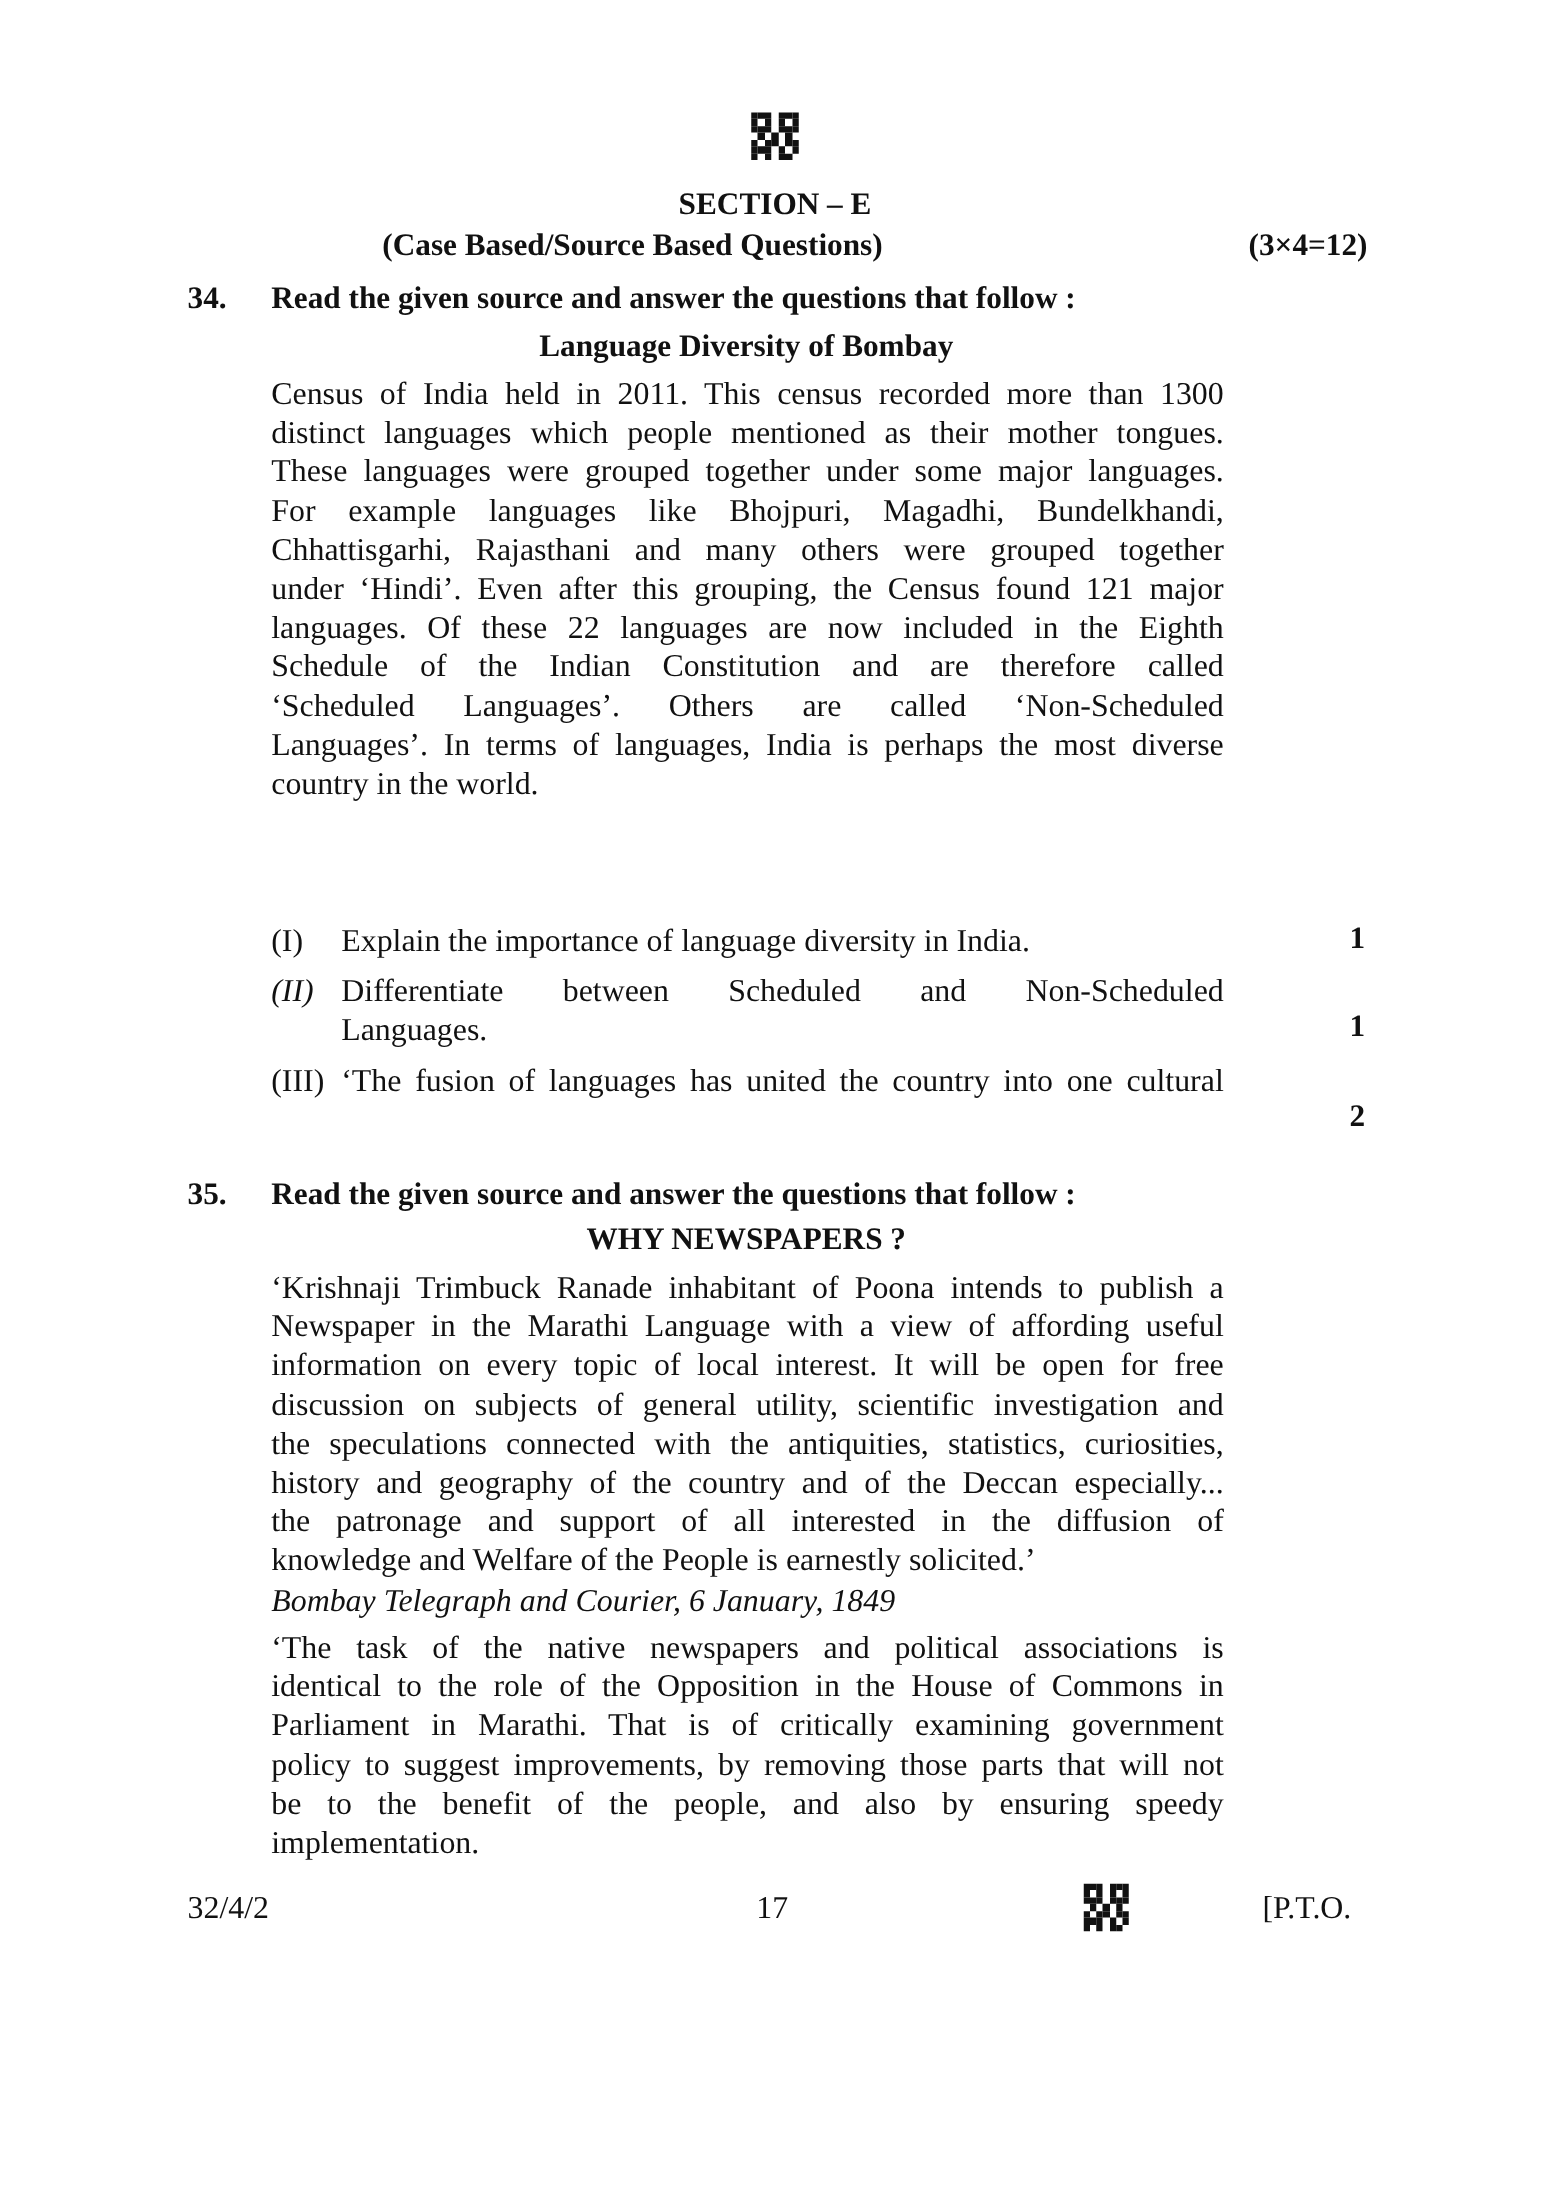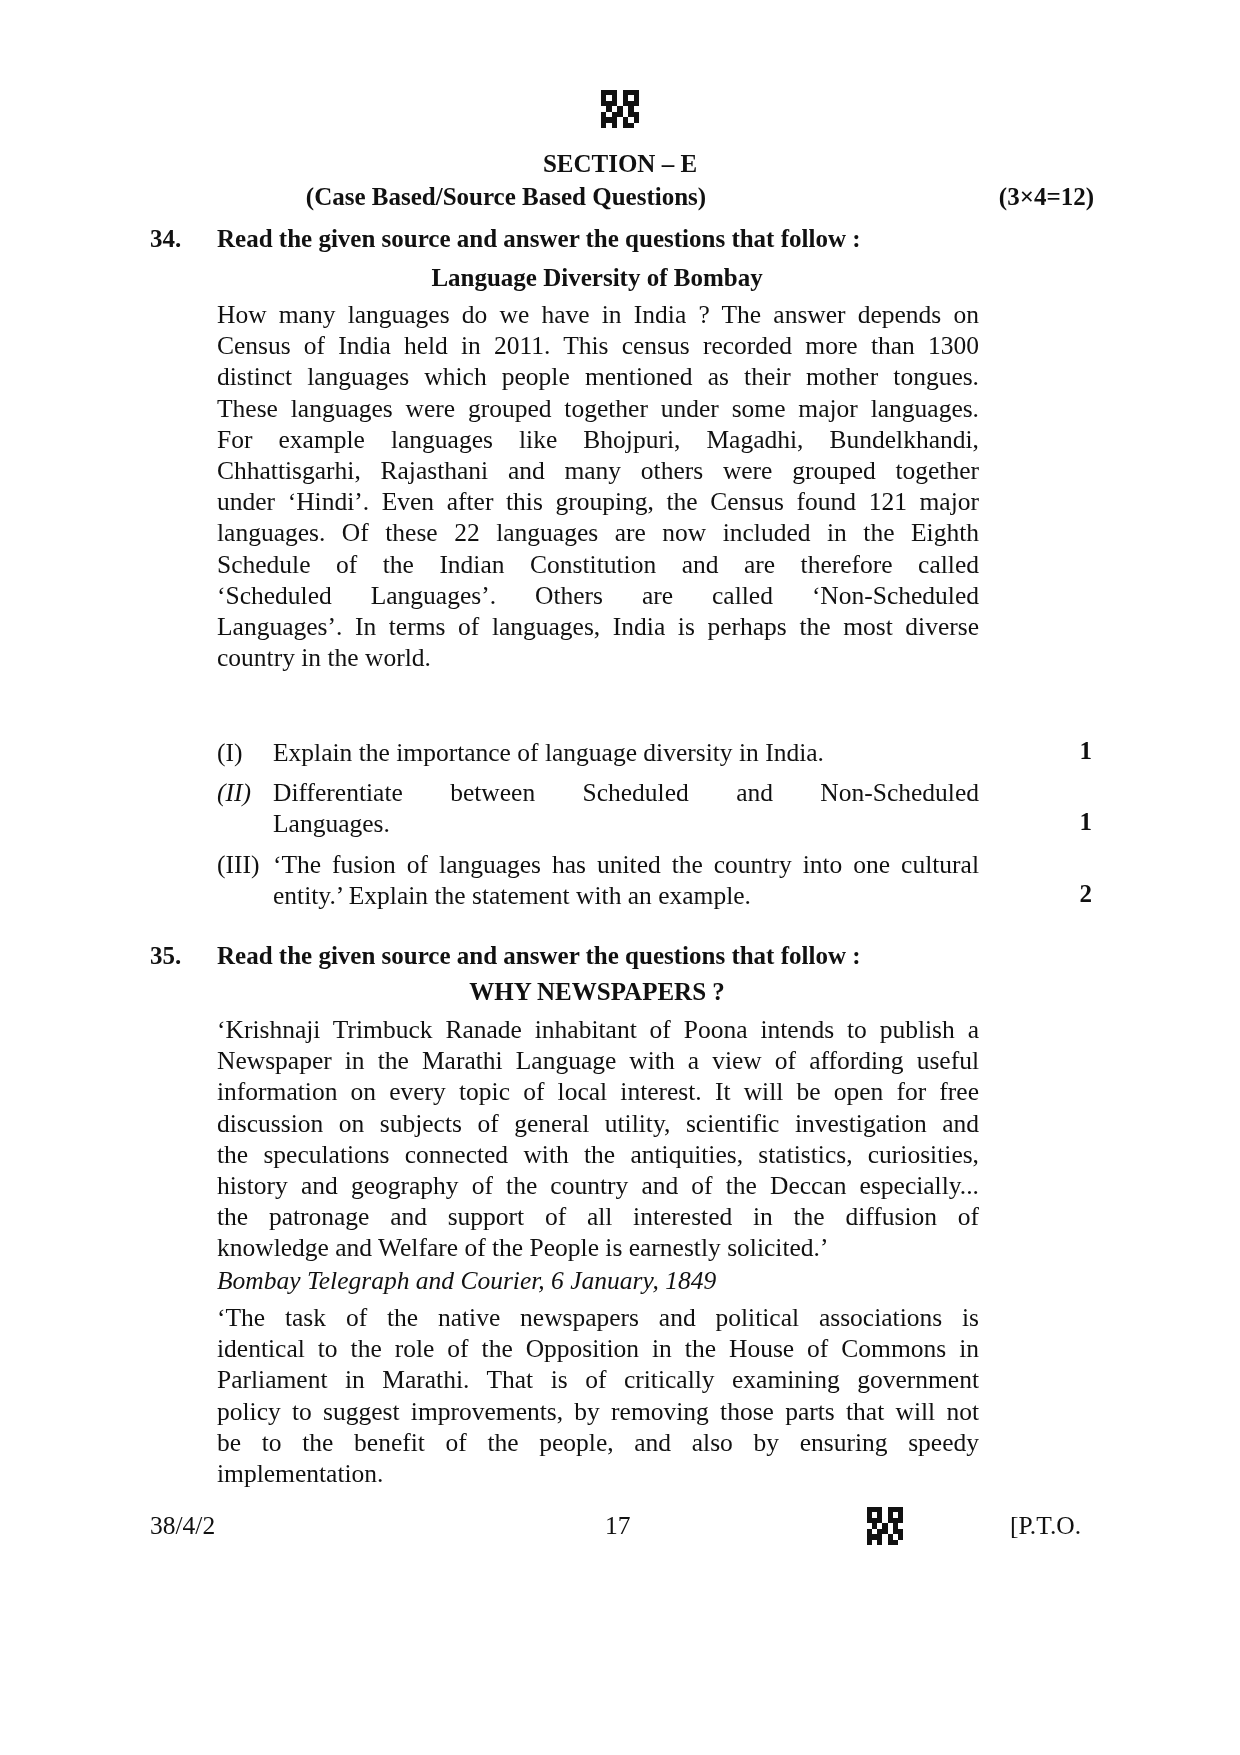--- a/index.html
+++ b/index.html
@@ -82,21 +82,20 @@
 
 <div class="abs heading center" style="left:0; width:1240px; top:150px;">SECTION – E</div>
 <div class="abs heading center" style="left:0; width:1012px; top:183px;">(Case Based/Source Based Questions)</div>
 <div class="abs heading" style="left:984px; top:183px; text-align:right; width:110px;">(3×4=12)</div>
 
 <div class="abs qnum" style="left:150px; top:225px;">34.</div>
 <div class="abs heading" style="left:217px; top:225px;">Read the given source and answer the questions that follow :</div>
 <div class="abs heading center" style="left:217px; width:760px; top:264px;">Language Diversity of Bombay</div>
 
 <div class="abs para" style="left:217px; width:762px; top:299px;" id="q34-passage">
-    <span class="para-line">How many languages do we have in India ? The answer depends on</span>
     <span class="para-line">Census of India held in 2011. This census recorded more than 1300</span>
     <span class="para-line">distinct languages which people mentioned as their mother tongues.</span>
     <span class="para-line">These languages were grouped together under some major languages.</span>
     <span class="para-line">For example languages like Bhojpuri, Magadhi, Bundelkhandi,</span>
     <span class="para-line">Chhattisgarhi, Rajasthani and many others were grouped together</span>
     <span class="para-line">under ‘Hindi’. Even after this grouping, the Census found 121 major</span>
     <span class="para-line">languages. Of these 22 languages are now included in the Eighth</span>
     <span class="para-line">Schedule of the Indian Constitution and are therefore called</span>
     <span class="para-line">‘Scheduled Languages’. Others are called ‘Non-Scheduled</span>
     <span class="para-line">Languages’. In terms of languages, India is perhaps the most diverse</span>
@@ -111,21 +110,20 @@
   </div>
   <div style="position:relative; height:72px;">
     <span class="sub abs" style="left:0; top:0;font-style:italic;">(II)</span>
     <span class="sub abs para-line" style="left:56px; top:0; width:706px;">Differentiate between Scheduled and Non-Scheduled</span>
     <span class="sub abs" style="left:56px; top:31px;">Languages.</span>
     <span class="marks abs" style="right:5px; top:31px;">1</span>
   </div>
   <div style="position:relative; height:72px;">
     <span class="sub abs" style="left:0; top:0;">(III)</span>
     <span class="sub abs para-line" style="left:56px; top:0; width:706px;">‘The fusion of languages has united the country into one cultural</span>
-    <span class="sub abs" style="left:56px; top:31px;">entity.’ Explain the statement with an example.</span>
     <span class="marks abs" style="right:5px; top:31px;">2</span>
   </div>
 </div>
 
 <div class="abs qnum" style="left:150px; top:942px;">35.</div>
 <div class="abs heading" style="left:217px; top:942px;">Read the given source and answer the questions that follow :</div>
 <div class="abs heading center" style="left:217px; width:760px; top:978px;">WHY NEWSPAPERS ?</div>
 
 <div class="abs para" style="left:217px; width:762px; top:1014px;" id="q35-passage1">
     <span class="para-line">‘Krishnaji Trimbuck Ranade inhabitant of Poona intends to publish a</span>
@@ -142,21 +140,21 @@
 
 <div class="abs para" style="left:217px; width:762px; top:1302px;" id="q35-passage2">
     <span class="para-line">‘The task of the native newspapers and political associations is</span>
     <span class="para-line">identical to the role of the Opposition in the House of Commons in</span>
     <span class="para-line">Parliament in Marathi. That is of critically examining government</span>
     <span class="para-line">policy to suggest improvements, by removing those parts that will not</span>
     <span class="para-line">be to the benefit of the people, and also by ensuring speedy</span>
     <span class="para-line last">implementation.</span>
   </div>
 
-<div class="abs sub" style="left:150px; top:1510px;">38/4/2</div>
+<div class="abs sub" style="left:150px; top:1510px;">32/4/2</div>
 <div class="abs sub" style="left:605px; top:1510px;">17</div>
 <div class="abs qr" id="qr-bottom" style="left:867px; top:1507px; width:36px; height:38px;">
     <span class="on"></span>
     <span class="on"></span>
     <span class="on"></span>
     <span></span>
     <span class="on"></span>
     <span class="on"></span>
     <span class="on"></span>
     <span class="on"></span>

